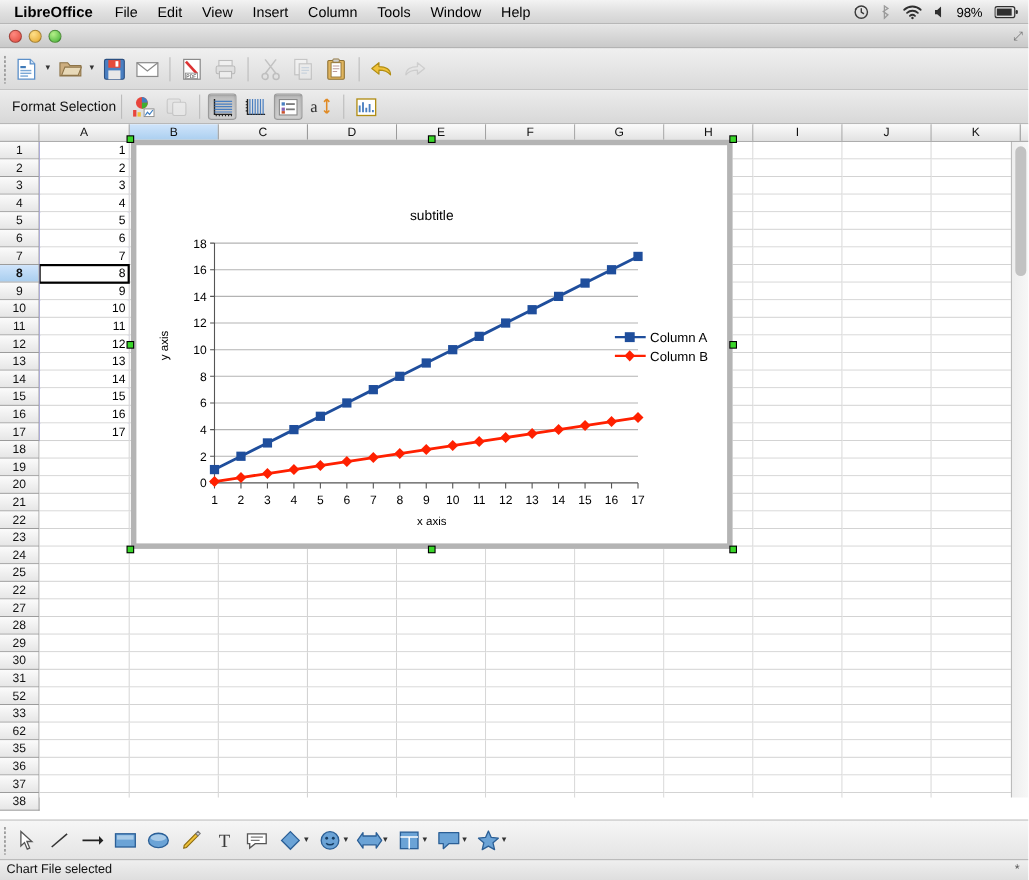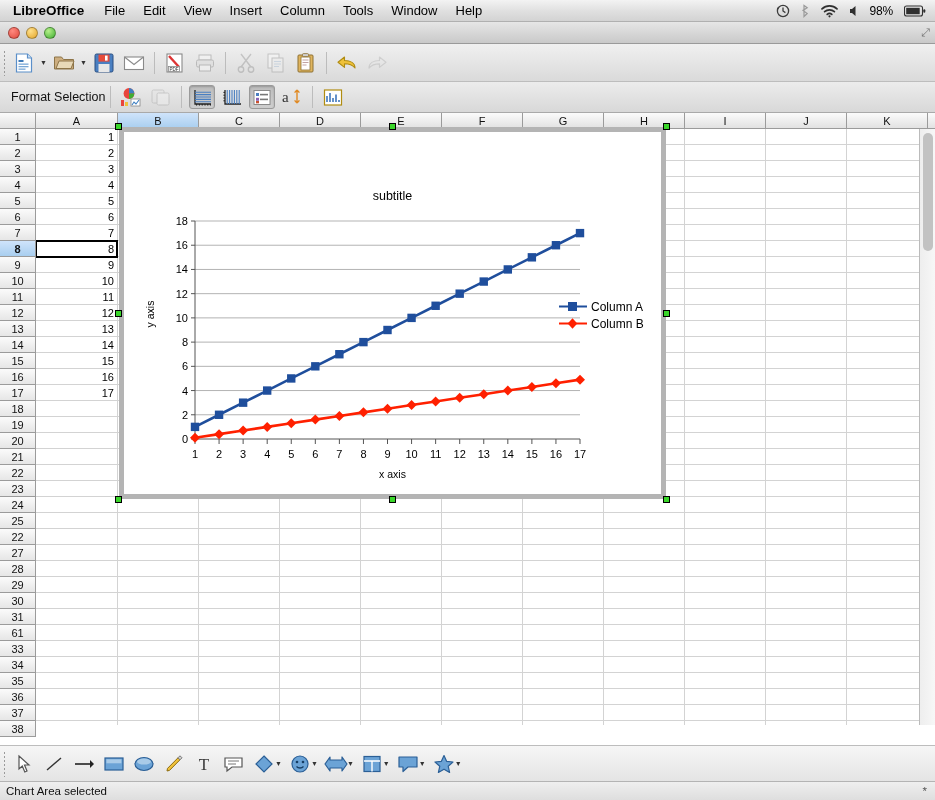--- a/index.html
+++ b/index.html
@@ -459,23 +459,23 @@
       <div class="rh">22</div>
       <div class="rh">23</div>
       <div class="rh">24</div>
       <div class="rh">25</div>
       <div class="rh">22</div>
       <div class="rh">27</div>
       <div class="rh">28</div>
       <div class="rh">29</div>
       <div class="rh">30</div>
       <div class="rh">31</div>
-      <div class="rh">61</div>
+      <div class="rh">52</div>
       <div class="rh">33</div>
-      <div class="rh">34</div>
+      <div class="rh">62</div>
       <div class="rh">35</div>
       <div class="rh">36</div>
       <div class="rh">37</div>
       <div class="rh">38</div>
     </div>
 
   <div class="grid" id="grid">
     <div class="selbox" style="left:-1px; top:-1px; width:83px; height:273px;"></div>
   <div class="gcell" style="left: 0px; top: 0px; width: 82px;">1</div>
       <div class="gcell" style="left: 82px; top: 0px; width: 81px;"></div>
@@ -1125,17 +1125,17 @@
     <span class="dcaret">▼</span>
     <span class="dbtn">
       <svg width="22" height="20" viewBox="0 0 22 20">
           <polygon points="11,1.5 13.6,7.3 20,8 15.2,12.2 16.6,18.4 11,15.2 5.4,18.4 6.8,12.2 2,8 8.4,7.3" fill="#6ba3d6" stroke="#2b5f96" stroke-width="1.2" stroke-linejoin="round"></polygon>
         </svg>
     </span>
     <span class="dcaret">▼</span>
   </div>
 
   <div class="statusbar">
-    <span class="txt">Chart Area selected</span>
+    <span class="txt">Chart File selected</span>
     <span class="right">*</span>
   </div>
 
 </div>
 
 </body></html>

